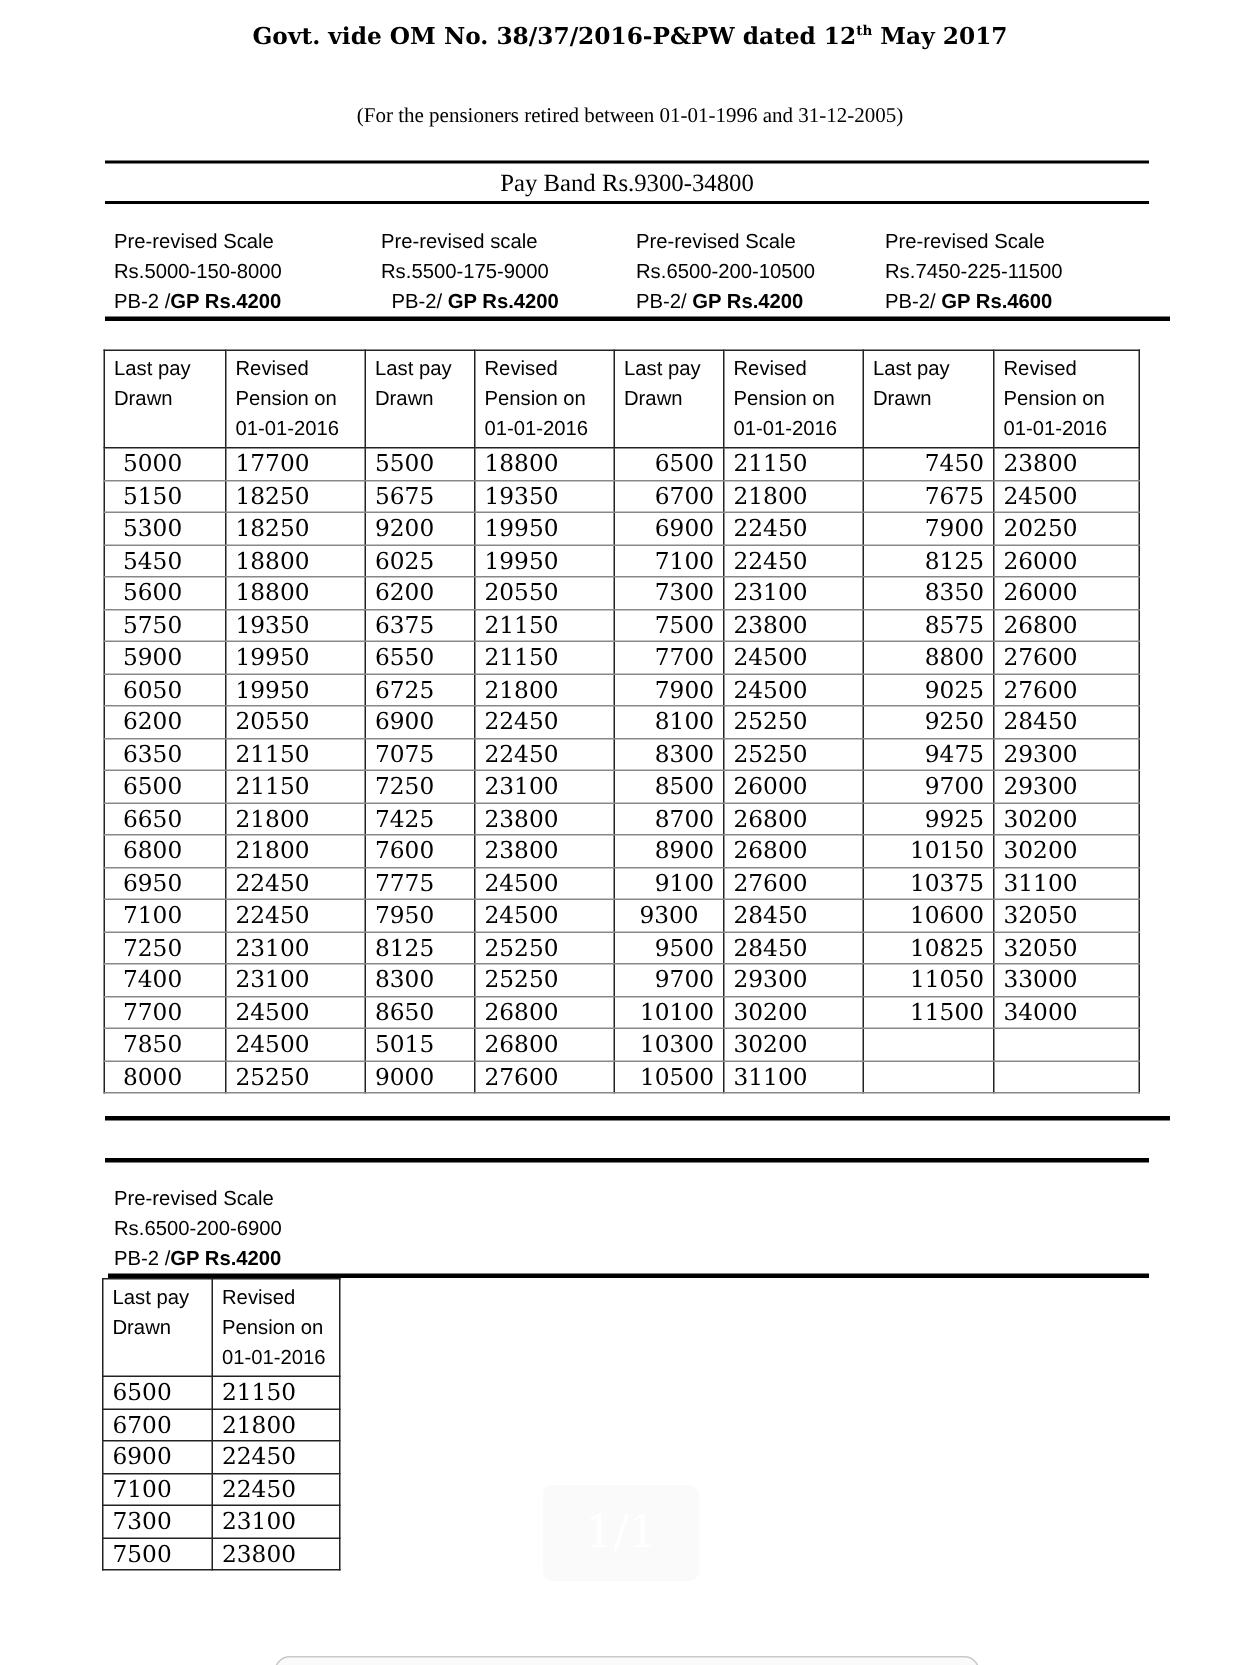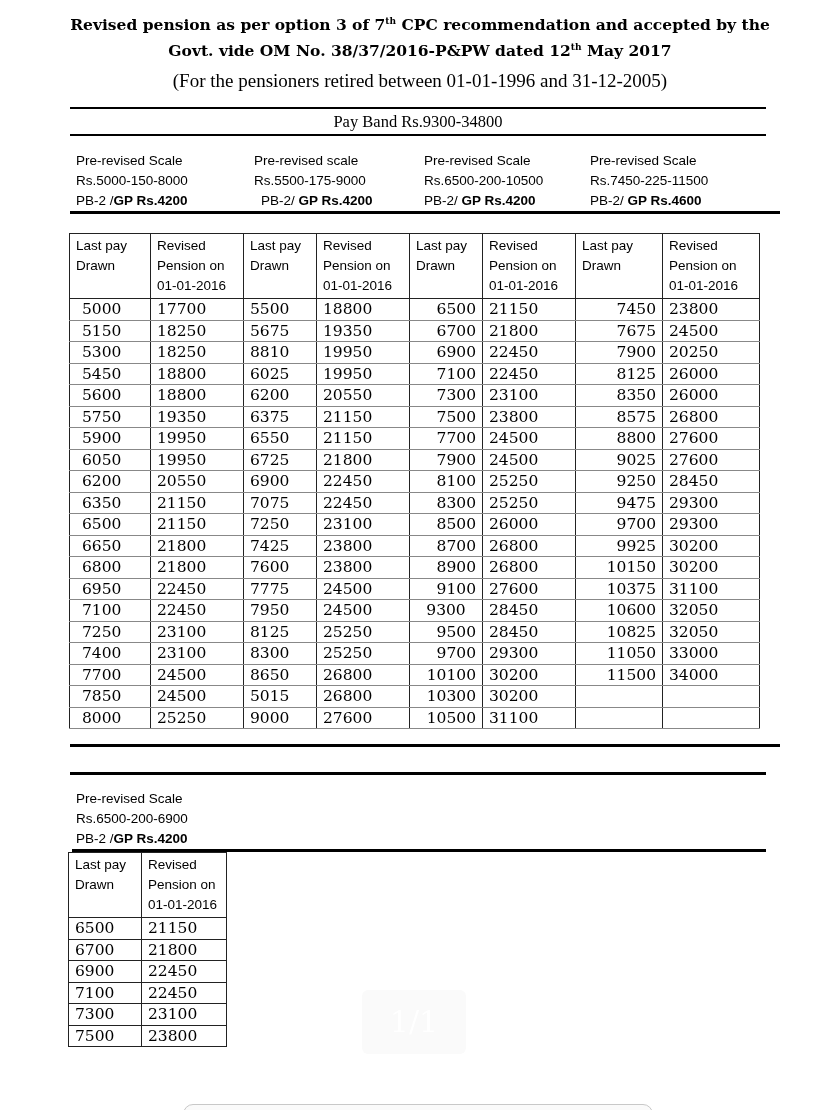--- a/index.html
+++ b/index.html
@@ -1,21 +1,21 @@
 <!DOCTYPE html>
 <html><head>
 <meta charset="utf-8">
 <style>
   html, body { margin:0; padding:0; background:#ffffff; }
   body { width:834px; height:1110px; position:relative; overflow:hidden; color:#000; }
   .title { position:absolute; left:60px; width:720px; top:10px; text-align:center;
            font-family:"DejaVu Serif", serif; font-weight:bold; font-size:15.5px; line-height:22px; }
   .title sup { font-size:9px; }
   .subtitle { position:absolute; left:60px; width:720px; top:70px; text-align:center;
-              font-family:"Liberation Serif", serif; font-size:19px; }
+              font-family:"Liberation Serif", serif; font-size:14px; }
   .rule { position:absolute; left:70px; width:696px; height:2px; background:#000; }
   .band { position:absolute; left:70px; width:696px; top:112px; text-align:center;
           font-family:"Liberation Serif", serif; font-size:16.5px; }
   .scales { position:absolute; left:76px; top:151px; width:700px; height:60px;
             font-family:"Liberation Sans", sans-serif; font-size:13.5px; line-height:20px; }
   .scale { position:absolute; top:0; }
   .scale b { font-weight:bold; }
   table.main { position:absolute; left:69px; top:233px; border-collapse:collapse;
                font-family:"DejaVu Serif", serif; font-size:15.5px; }
   table.main td, table.main th { border:1px solid #222; padding:0 6px; height:20.5px; line-height:20px; }
@@ -33,21 +33,20 @@
   .page-badge { position:absolute; left:362px; top:990px; width:104px; height:64px; border-radius:6px;
                 background:#f8f8f8; color:#ffffff; font-family:"DejaVu Serif", serif; font-size:30px;
                 text-align:center; line-height:64px; opacity:0.7; }
   .bottom-bar { position:absolute; left:183px; top:1104px; width:468px; height:20px;
                 border:1px solid #c8c8c8; border-radius:10px; background:#fafafa; }
 </style>
 </head>
 <body>
 
 <div class="title">
-  <div><span>Revised pension as per option 3 of 7</span><sup>th</sup><span> CPC recommendation and accepted by the</span></div>
   <div><span>Govt. vide OM No. 38/37/2016-P&amp;PW dated 12</span><sup>th</sup><span> May 2017</span></div>
 </div>
 
 <div class="subtitle">(For the pensioners retired between 01-01-1996 and 31-12-2005)</div>
 
 <div class="rule" style="top:107px;"></div>
 <div class="band">Pay Band Rs.9300-34800</div>
 <div class="rule" style="top:134px;"></div>
 
 <div class="scales">
@@ -132,21 +131,21 @@
         <td class="num-left" style="min-width: 60px;">5675</td>
         <td class="num-left" style="min-width: 80px;">19350</td>
         <td class="num-right" style="min-width: 60px;">6700</td>
         <td class="num-left" style="min-width: 80px;">21800</td>
         <td class="num-right" style="min-width: 74px;">7675</td>
         <td class="num-left" style="min-width: 84px;">24500</td>
       </tr>
       <tr class="data">
         <td class="num-left" style="min-width: 62px; padding-left: 12px;">5300</td>
         <td class="num-left" style="min-width: 80px;">18250</td>
-        <td class="num-left" style="min-width: 60px;">8810</td>
+        <td class="num-left" style="min-width: 60px;">9200</td>
         <td class="num-left" style="min-width: 80px;">19950</td>
         <td class="num-right" style="min-width: 60px;">6900</td>
         <td class="num-left" style="min-width: 80px;">22450</td>
         <td class="num-right" style="min-width: 74px;">7900</td>
         <td class="num-left" style="min-width: 84px;">20250</td>
       </tr>
       <tr class="data">
         <td class="num-left" style="min-width: 62px; padding-left: 12px;">5450</td>
         <td class="num-left" style="min-width: 80px;">18800</td>
         <td class="num-left" style="min-width: 60px;">6025</td>

